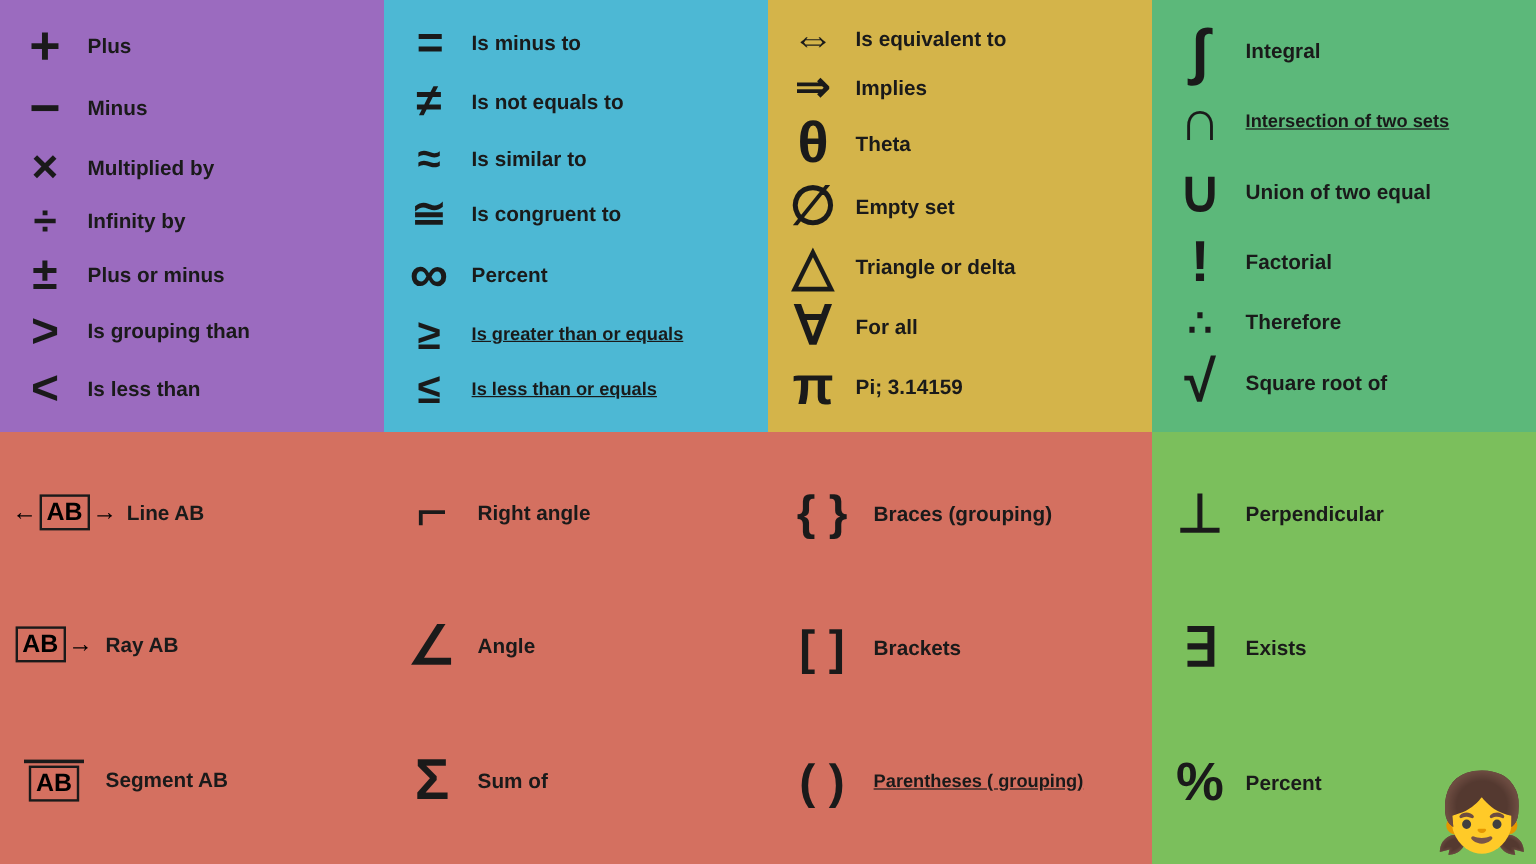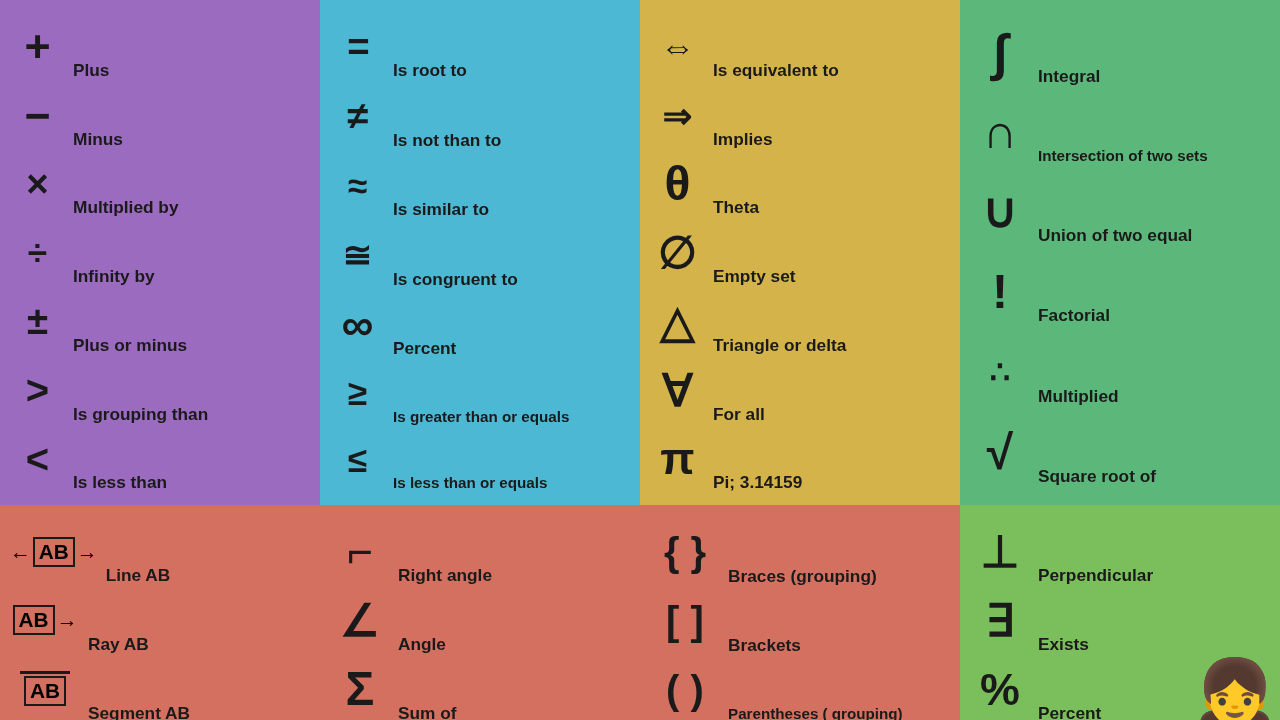--- a/index.html
+++ b/index.html
@@ -48,24 +48,24 @@
       font-size: 2.8em;
     }
     .symbol-xl {
       font-size: 3.2em;
     }
     .label {
       font-size: 1.08em;
       font-weight: 700;
       color: #1a1a1a;
       line-height: 1.2;
-      margin-top: 48px;
     }
     .label-sm {
       font-size: 0.95em;
+      text-decoration: underline;
     }
 
     
     .sym-plus { font-size: 2.8em; }
     .sym-minus { font-size: 2.8em; }
     .sym-times { font-size: 2.4em; }
     .sym-div { font-size: 2.2em; }
     .sym-pm { font-size: 2.4em; }
   </style>
 </head>
@@ -100,25 +100,25 @@
     </div>
     <div class="row">
       <span class="symbol" style="font-size:2.5em;">&lt;</span>
       <span class="label">Is less than</span>
     </div>
   </div>
 
   <div class="cell cell-blue">
     <div class="row">
       <span class="symbol symbol-xl" style="font-size:2.4em; letter-spacing:-2px;">=</span>
-      <span class="label">Is root to</span>
+      <span class="label">Is minus to</span>
     </div>
     <div class="row">
       <span class="symbol symbol-xl" style="font-size:2.4em;">≠</span>
-      <span class="label">Is not than to</span>
+      <span class="label">Is not equals to</span>
     </div>
     <div class="row">
       <span class="symbol" style="font-size:2.2em;">≈</span>
       <span class="label">Is similar to</span>
     </div>
     <div class="row">
       <span class="symbol" style="font-size:2.2em;">≅</span>
       <span class="label">Is congruent to</span>
     </div>
     <div class="row">
@@ -178,21 +178,21 @@
     <div class="row">
       <span class="symbol" style="font-size:3em; min-width:60px; text-align:center;">∪</span>
       <span class="label">Union of two equal</span>
     </div>
     <div class="row">
       <span class="symbol" style="font-size:3em; min-width:60px; text-align:center;">!</span>
       <span class="label">Factorial</span>
     </div>
     <div class="row">
       <span class="symbol" style="font-size:2em; min-width:60px; text-align:center;">∴</span>
-      <span class="label">Multiplied</span>
+      <span class="label">Therefore</span>
     </div>
     <div class="row">
       <span class="symbol" style="font-size:3em; min-width:60px; text-align:center;">√</span>
       <span class="label">Square root of</span>
     </div>
   </div>
 
   <div class="cell cell-salmon">
     <div class="row">
       <div style="min-width:70px; text-align:center; font-size:1.3em; font-weight:900;">

